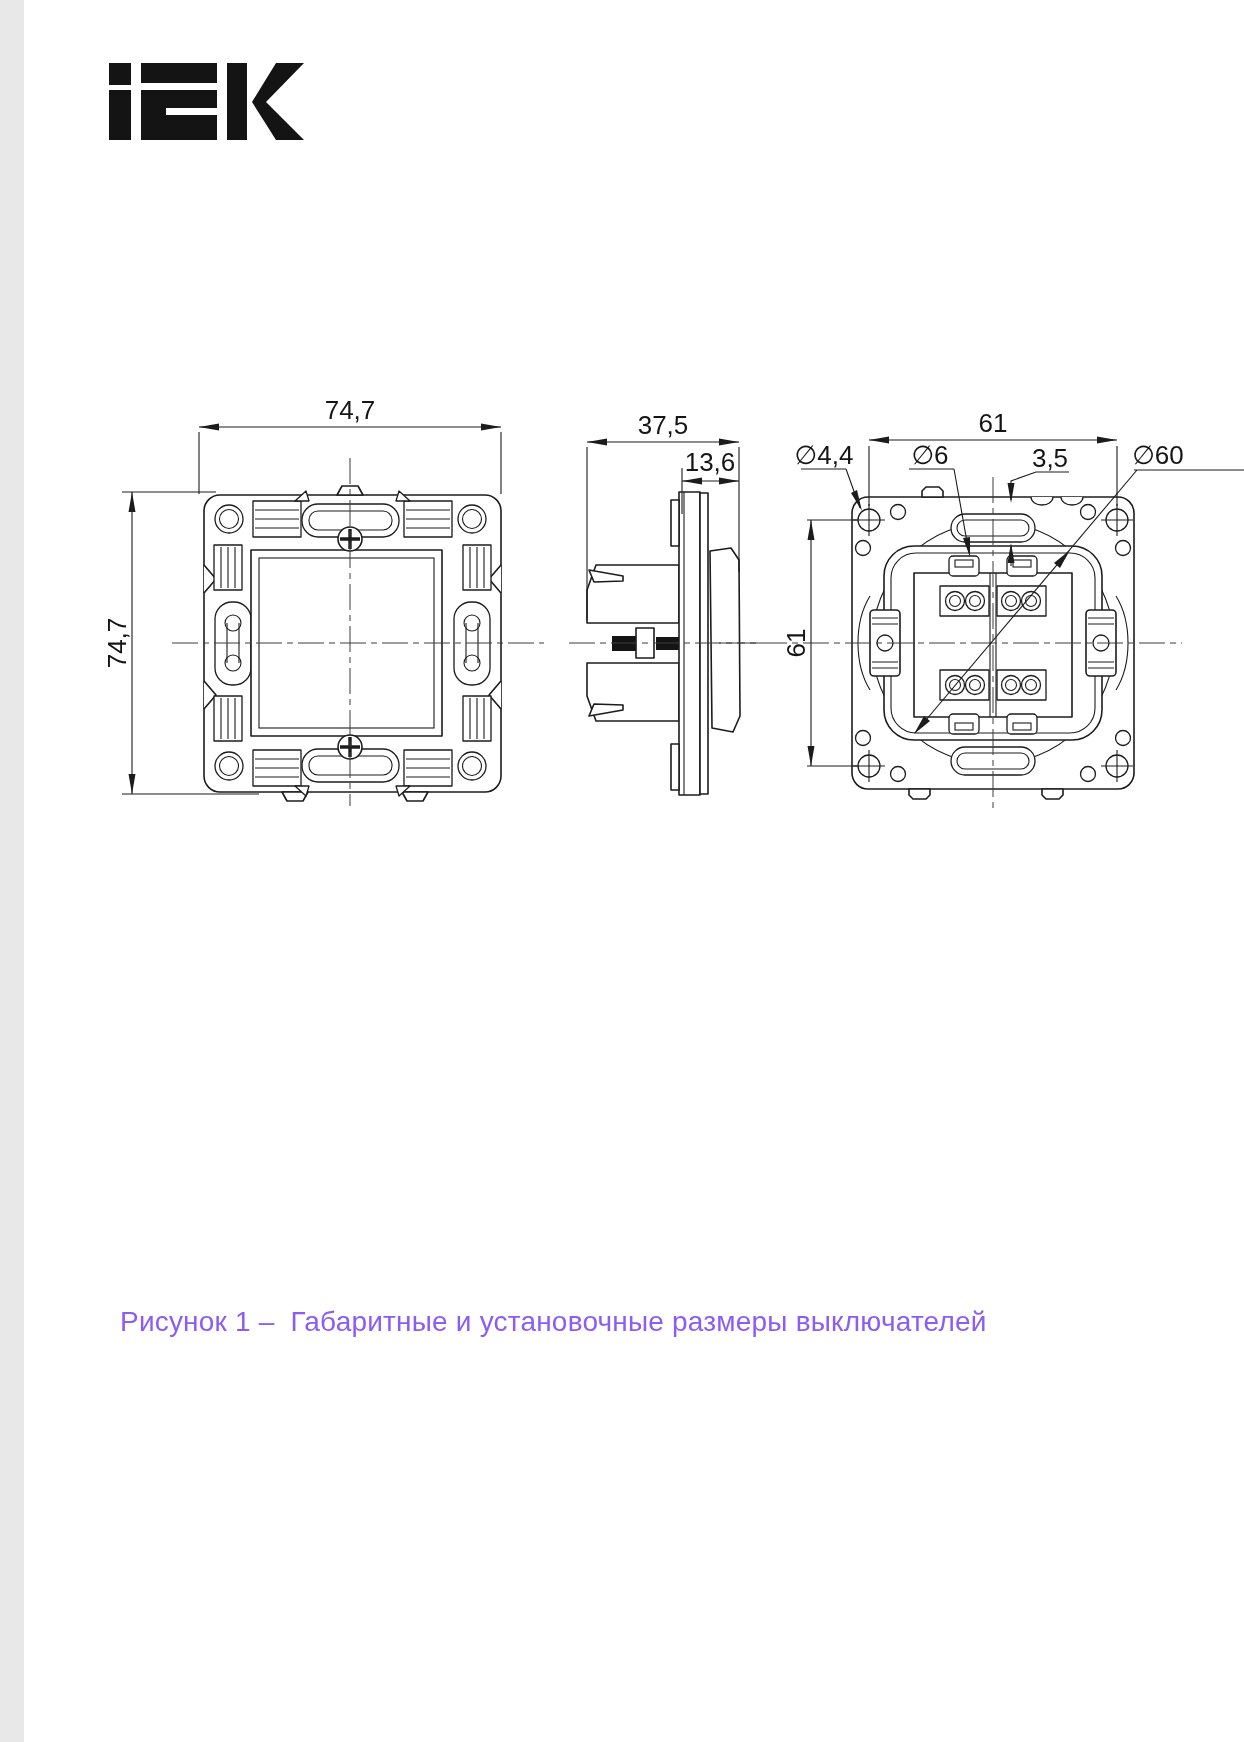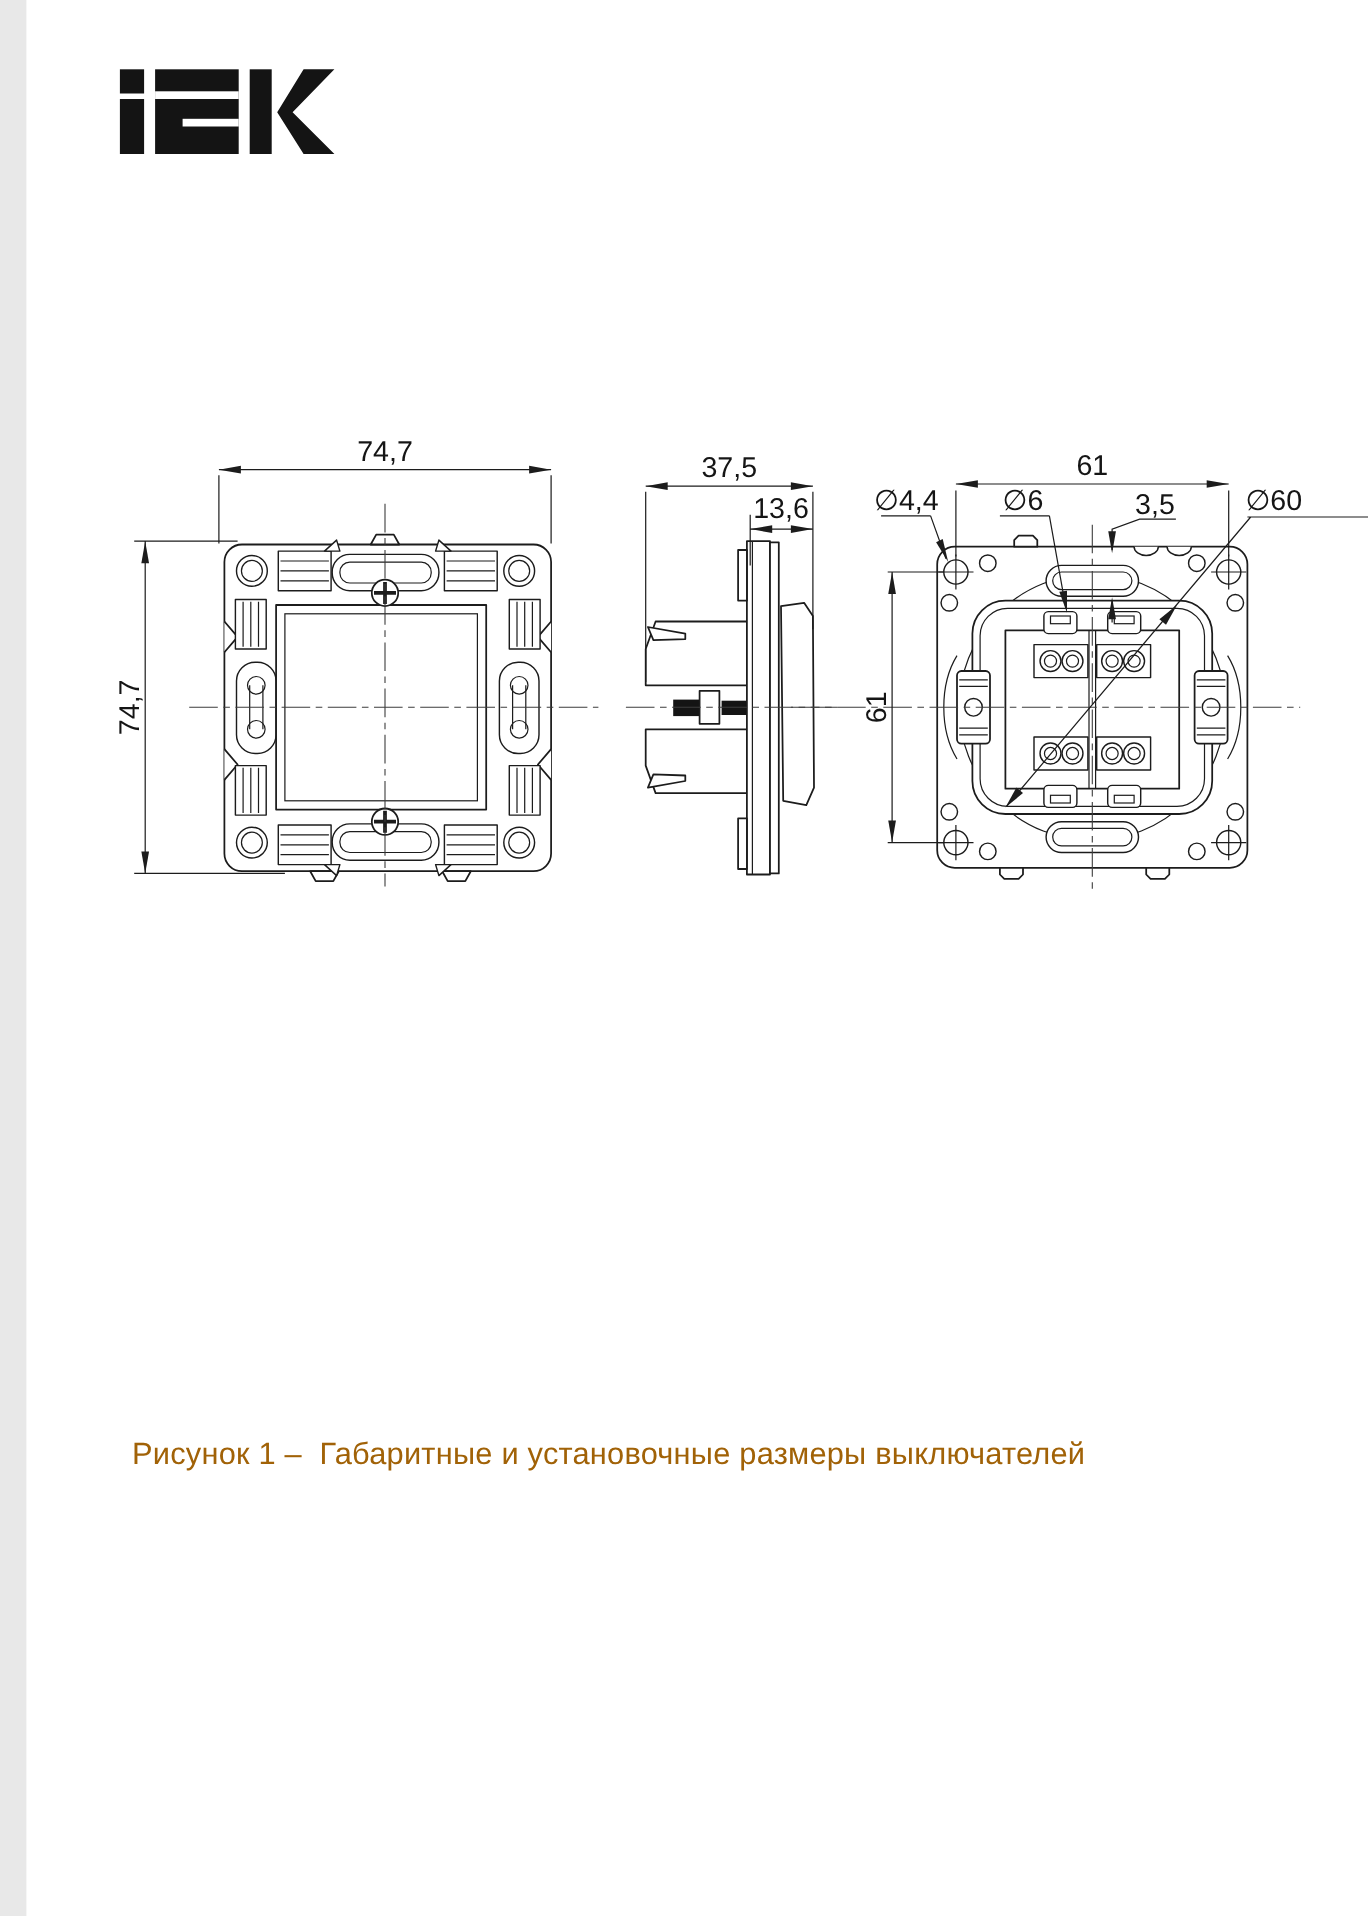--- a/index.html
+++ b/index.html
@@ -7,21 +7,21 @@
         font-family:"Liberation Sans",sans-serif;margin-left:24px;}
   svg{position:absolute;left:0;top:0;}
   .ol{fill:#ffffff;stroke:#1c1c1c;stroke-width:1.6;stroke-linejoin:round;}
   .md{fill:#ffffff;stroke:#1c1c1c;stroke-width:1.3;stroke-linejoin:round;}
   .th{fill:none;stroke:#1c1c1c;stroke-width:1.1;}
   .dim{fill:none;stroke:#1c1c1c;stroke-width:1.1;}
   .arr{fill:#1c1c1c;stroke:none;}
   .cl{fill:none;stroke:#3c3c3c;stroke-width:1;stroke-dasharray:26 5 6 5;}
   .blk{fill:#141414;stroke:none;}
   .dimtext{font:26px "Liberation Sans",sans-serif;fill:#151515;}
-  .caption{position:absolute;left:96px;top:1306px;font-size:28px;color:#a16207;
+  .caption{position:absolute;left:96px;top:1306px;font-size:28px;color:#8b5cf6;
            letter-spacing:0.2px;white-space:nowrap;}
   .caption .pfx{margin-right:16px;}
 </style>
 </head>
 <body>
 
 <div id="page">
 
 <svg width="1244" height="900" viewBox="0 0 1244 900">
 

